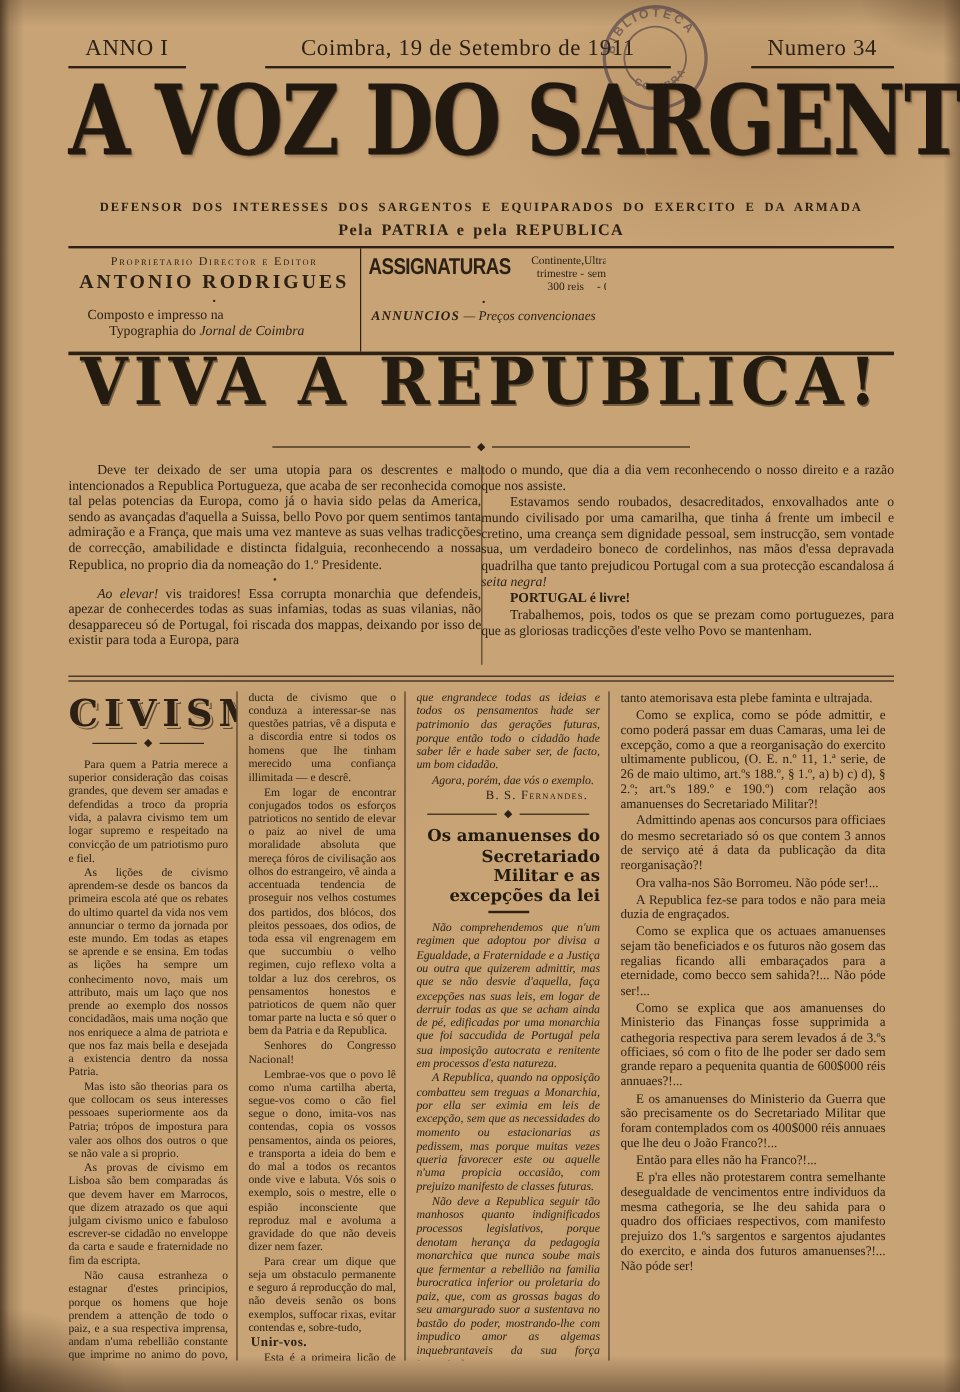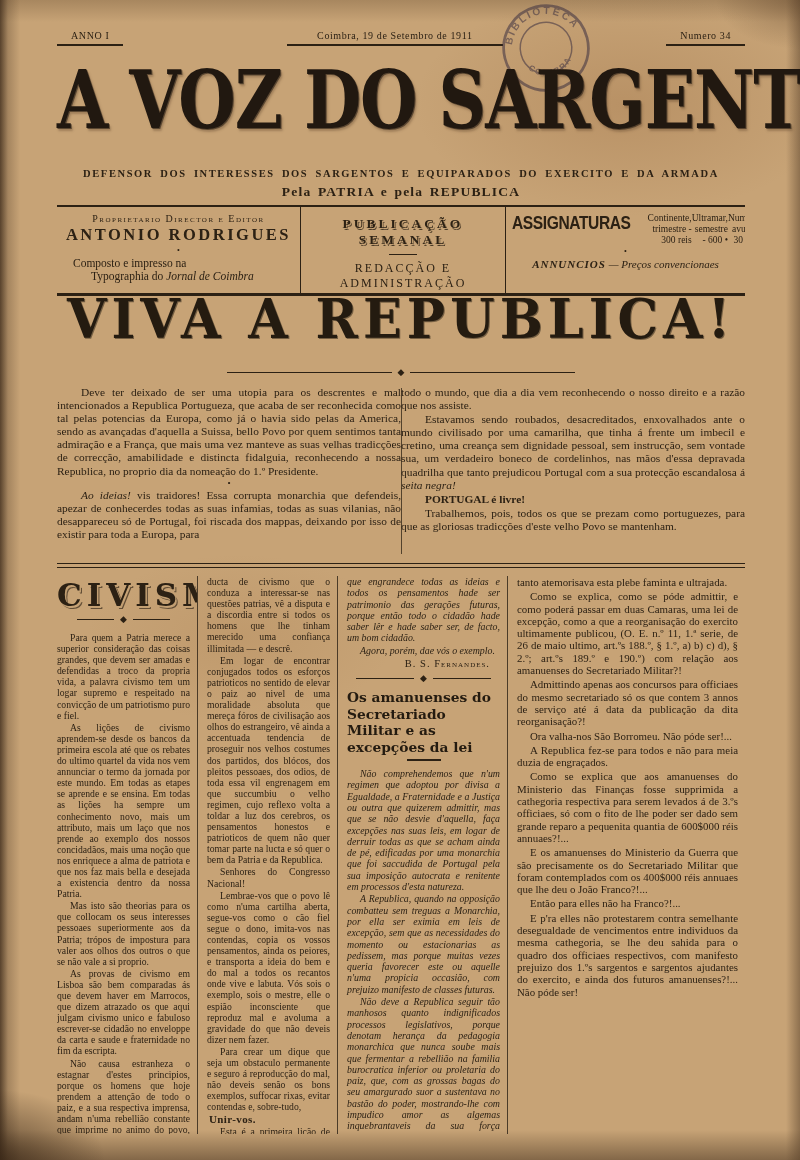--- a/index.html
+++ b/index.html
@@ -14,21 +14,21 @@
       radial-gradient(220px 120px at 30% 55%, rgba(160,116,70,.20), rgba(160,116,70,0) 70%),
       linear-gradient(90deg, rgba(60,42,26,.8) 0px, rgba(60,42,26,.25) 8px, rgba(60,42,26,0) 20px),
       linear-gradient(270deg, rgba(85,62,40,.5) 0px, rgba(85,62,40,0) 14px),
       linear-gradient(0deg, rgba(75,54,34,.55) 0px, rgba(75,54,34,0) 30px),
       linear-gradient(180deg, rgba(120,92,60,.40) 0px, rgba(120,92,60,0) 22px),
       #c7a376;
   }
   .content{position:absolute;left:57px;width:688px;top:0;}
 
   
-  .topline{position:absolute;top:30px;left:0;width:100%;display:flex;justify-content:space-between;align-items:center;font-size:10px;letter-spacing:.6px;}
+  .topline{position:absolute;top:30px;left:0;width:100%;display:flex;justify-content:space-between;align-items:center;font-size:19px;letter-spacing:.6px;}
   .tl-item{border-bottom:2px solid #2c2114;padding:0 14px 3px 14px;white-space:nowrap;}
   .tl-center{padding:0 30px 3px 30px;}
 
   
   .stamp{position:absolute;left:443px;top:2px;width:92px;height:92px;opacity:.55;transform:rotate(-14deg);}
   .stamp circle{fill:none;stroke:#3c3040;}
   .stamp .ring-o{stroke-width:3;}
   .stamp .ring-i{stroke-width:1.6;}
   .stamp-t{fill:#3c3040;font-family:"Liberation Sans",sans-serif;font-size:11px;font-weight:bold;letter-spacing:2.5px;}
   .stamp-t.small{font-size:9px;letter-spacing:2px;}
@@ -88,21 +88,21 @@
   .c1 .plist p,.c2 .plist p{font-size:9.7px;line-height:11.1px;}
   .c3 .plist p{font-size:9.9px;line-height:11.3px;font-style:italic;}
   .c4 .plist p{font-size:10.9px;line-height:12.3px;margin-bottom:2px;}
   .p-indent{text-indent:13px;}
   .p-noindent{text-indent:0;}
   .p-bold{font-weight:bold;text-indent:2px;font-size:11px !important;letter-spacing:.4px;}
   .civ-title{margin:2px 0 3px 0;text-align:center;font-family:"DejaVu Serif",serif;font-size:31px;line-height:34px;font-weight:bold;letter-spacing:5px;color:#2c2114;text-shadow:1.5px 1.5px 0 rgba(199,163,118,.95),2.5px 2.5px 0 rgba(44,33,20,.65);}
   .orn-small{width:70%;margin:2px auto 8px auto;}
   .orn-mid{width:88%;margin:5px auto 6px auto;}
   .sig{text-align:right;font-variant:small-caps;font-size:10.5px;letter-spacing:1px;padding-right:10px;margin:2px 0 3px 0;}
-  .art2-head{margin:3px 0 4px 0;text-align:left;font-family:"DejaVu Serif",serif;font-size:13.8px;line-height:16.5px;font-weight:bold;color:#241b10;}
+  .art2-head{margin:3px 0 4px 0;text-align:right;font-family:"DejaVu Serif",serif;font-size:13.8px;line-height:16.5px;font-weight:bold;color:#241b10;}
   .short-rule{width:34px;height:0;border-top:2px solid #2c2114;margin:0 auto 7px auto;}
 </style>
 </head>
 <body>
 
 <div class="paper">
   <div class="content">
 
     <div class="topline">
       <span class="tl-item">ANNO I</span>
@@ -125,26 +125,20 @@
     <div class="subtitle">DEFENSOR DOS INTERESSES DOS SARGENTOS E EQUIPARADOS DO EXERCITO E DA ARMADA</div>
     <div class="motto">Pela PATRIA e pela REPUBLICA</div>
 
     <div class="infobox">
       <div class="ib-cell">
         <div class="ib-label">Proprietario Director e Editor</div>
         <div class="ib-name">ANTONIO RODRIGUES</div>
         <div class="ib-dot">•</div>
         <div class="ib-line">Composto e impresso na</div>
         <div class="ib-line ind"><span>Typographia do </span><em>Jornal de Coimbra</em></div>
-      </div>
-      <div class="ib-cell ib-mid">
-        <div class="ib-pub">PUBLICAÇÃO SEMANAL</div>
-        <div class="ib-dash"></div>
-        <div class="ib-red">REDACÇÃO E ADMINISTRAÇÃO</div>
-
       </div>
       <div class="ib-cell ib-right">
         <div class="ib-row">
           <span class="ib-assig">ASSIGNATURAS</span>
           <span class="ib-rates">
             <span>Continente, trimestre - 300 reis</span>
             <span>Ultramar, semestre - 600 •</span>
             <span>Numero avulso, 30 réis</span>
           </span>
         </div>
@@ -156,21 +150,21 @@
 
     <h2 class="headline">VIVA A REPUBLICA!</h2>
     <div class="orn-rule orn-wide">
         <i>◆</i>
       </div>
 
     <div class="article1">
       <div class="a1col">
         <p class="p-ind1">Deve ter deixado de ser uma utopia para os descrentes e mal intencionados a Republica Portugueza, que acaba de ser reconhecida como tal pelas potencias da Europa, como já o havia sido pelas da America, sendo as avançadas d'aquella a Suissa, bello Povo por quem sentimos tanta admiração e a França, que mais uma vez manteve as suas velhas tradicções de correcção, amabilidade e distincta fidalguia, reconhecendo a nossa Republica, no proprio dia da nomeação do 1.º Presidente.</p>
         <div class="star-sep">•</div>
-        <p class="p-ind1"><em>Ao ideias!</em><span> vis traidores! Essa corrupta monarchia que defendeis, apezar de conhecerdes todas as suas infamias, todas as suas vilanias, não desappareceu só de Portugal, foi riscada dos mappas, deixando por isso de existir para toda a Europa, para</span></p>
+        <p class="p-ind1"><em>Ao elevar!</em><span> vis traidores! Essa corrupta monarchia que defendeis, apezar de conhecerdes todas as suas infamias, todas as suas vilanias, não desappareceu só de Portugal, foi riscada dos mappas, deixando por isso de existir para toda a Europa, para</span></p>
       </div>
       <div class="a1col">
         <p class="p-noind">todo o mundo, que dia a dia vem reconhecendo o nosso direito e a razão que nos assiste.</p>
         <p class="p-ind1"><span>Estavamos sendo roubados, desacreditados, enxovalhados ante o mundo civilisado por uma camarilha, que tinha á frente um imbecil e cretino, uma creança sem dignidade pessoal, sem instrucção, sem vontade sua, um verdadeiro boneco de cordelinhos, nas mãos d'essa depravada quadrilha que tanto prejudicou Portugal com a sua protecção escandalosa á </span><em>seita negra!</em></p>
         <p class="p-ind1 b">PORTUGAL é livre!</p>
         <p class="p-ind1">Trabalhemos, pois, todos os que se prezam como portuguezes, para que as gloriosas tradicções d'este velho Povo se mantenham.</p>
       </div>
       <div class="a1divider"></div>
     </div>
 
@@ -218,20 +212,21 @@
             <p class="p-indent">Não deve a Republica seguir tão manhosos quanto indignificados processos legislativos, porque denotam herança da pedagogia monarchica que nunca soube mais que fermentar a rebellião na familia burocratica inferior ou proletaria do paiz, que, com as grossas bagas do seu amargurado suor a sustentava no bastão do poder, mostrando-lhe com impudico amor as algemas inquebrantaveis da sua força invensivel, que</p>
           </div>
       </div>
       <div class="bcol c4">
         <div class="plist">
             <p class="p-noindent">tanto atemorisava esta plebe faminta e ultrajada.</p>
             <p class="p-indent">Como se explica, como se póde admittir, e como poderá passar em duas Camaras, uma lei de excepção, como a que a reorganisação do exercito ultimamente publicou, (O. E. n.º 11, 1.ª serie, de 26 de maio ultimo, art.ºs 188.º, § 1.º, a) b) c) d), § 2.º; art.ºs 189.º e 190.º) com relação aos amanuenses do Secretariado Militar?!</p>
             <p class="p-indent">Admittindo apenas aos concursos para officiaes do mesmo secretariado só os que contem 3 annos de serviço até á data da publicação da dita reorganisação?!</p>
             <p class="p-indent">Ora valha-nos São Borromeu. Não póde ser!...</p>
             <p class="p-indent">A Republica fez-se para todos e não para meia duzia de engraçados.</p>
+            <p class="p-indent">Como se explica que os actuaes amanuenses sejam tão beneficiados e os futuros não gosem das regalias ficando alli embaraçados para a eternidade, como becco sem sahida?!... Não póde ser!...</p>
             <p class="p-indent">Como se explica que aos amanuenses do Ministerio das Finanças fosse supprimida a cathegoria respectiva para serem levados á de 3.ºs officiaes, só com o fito de lhe poder ser dado sem grande reparo a pequenita quantia de 600$000 réis annuaes?!...</p>
             <p class="p-indent">E os amanuenses do Ministerio da Guerra que são precisamente os do Secretariado Militar que foram contemplados com os 400$000 réis annuaes que lhe deu o João Franco?!...</p>
             <p class="p-indent">Então para elles não ha Franco?!...</p>
             <p class="p-indent">E p'ra elles não protestarem contra semelhante desegualdade de vencimentos entre individuos da mesma cathegoria, se lhe deu sahida para o quadro dos officiaes respectivos, com manifesto prejuizo dos 1.ºs sargentos e sargentos ajudantes do exercito, e ainda dos futuros amanuenses?!... Não póde ser!</p>
           </div>
       </div>
     </div>
 
   </div>
 </div>

